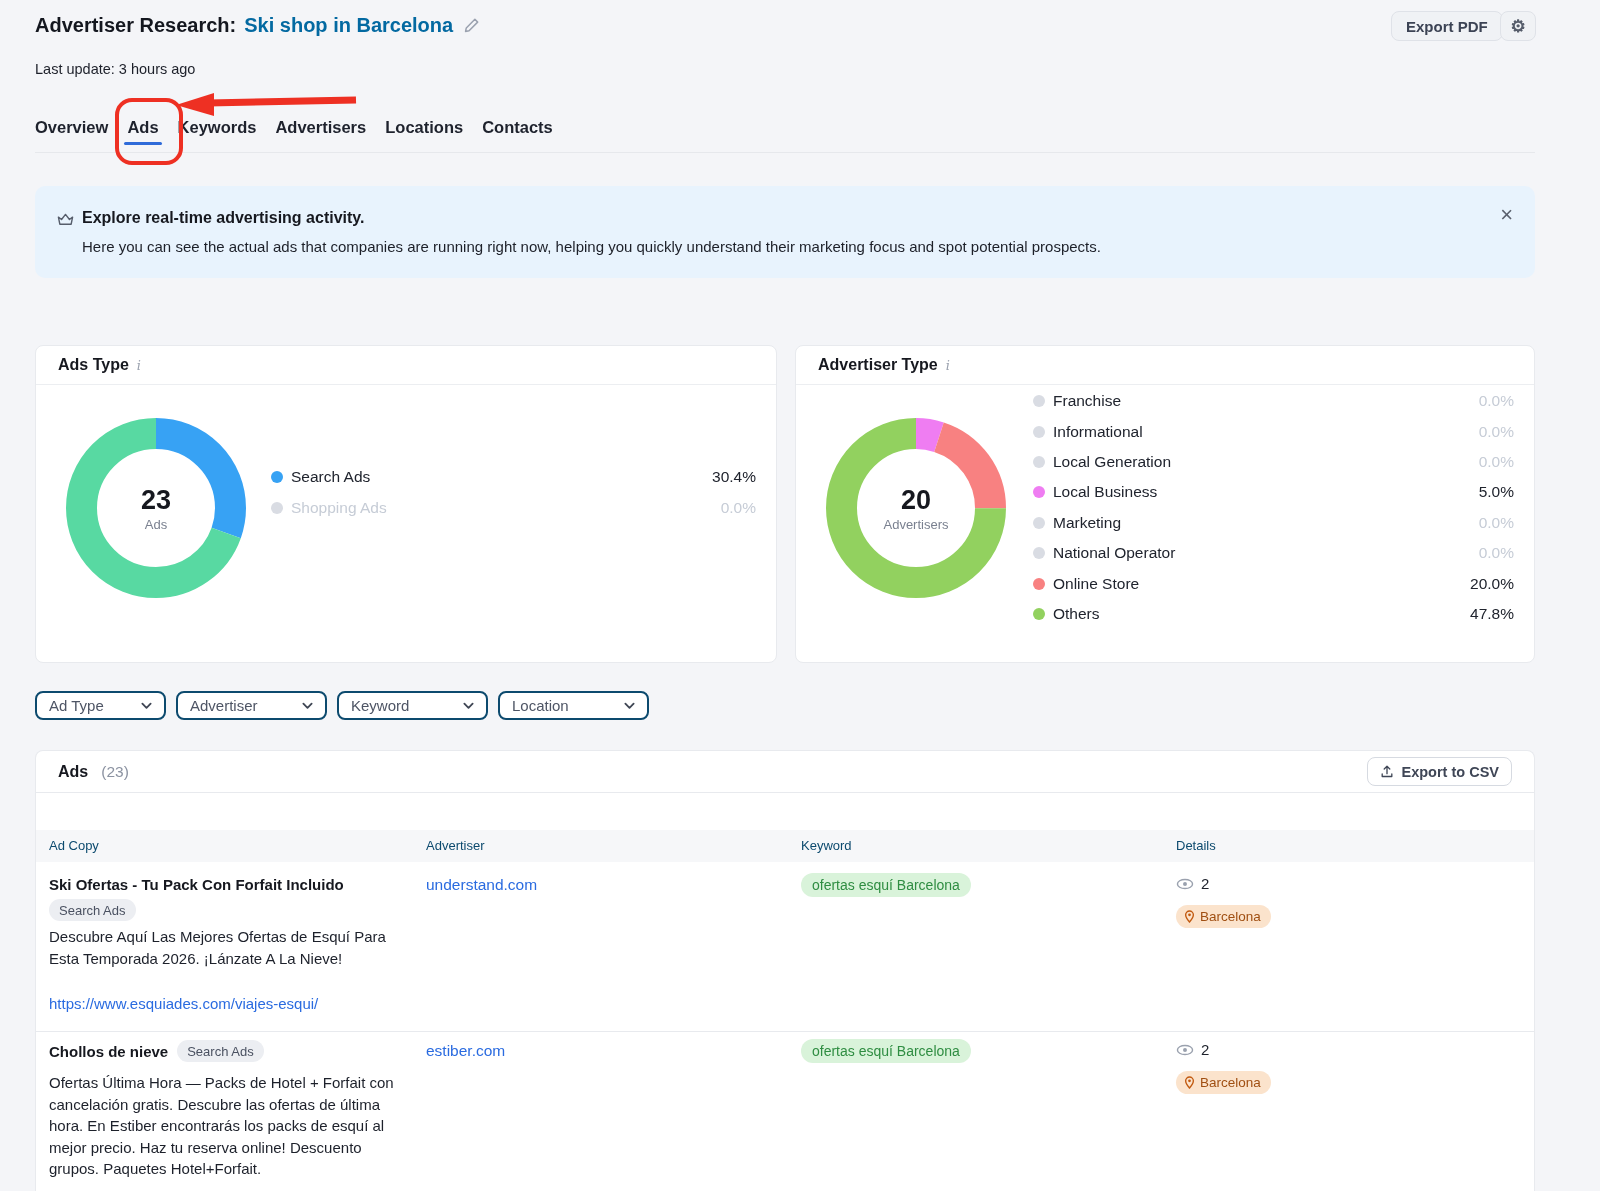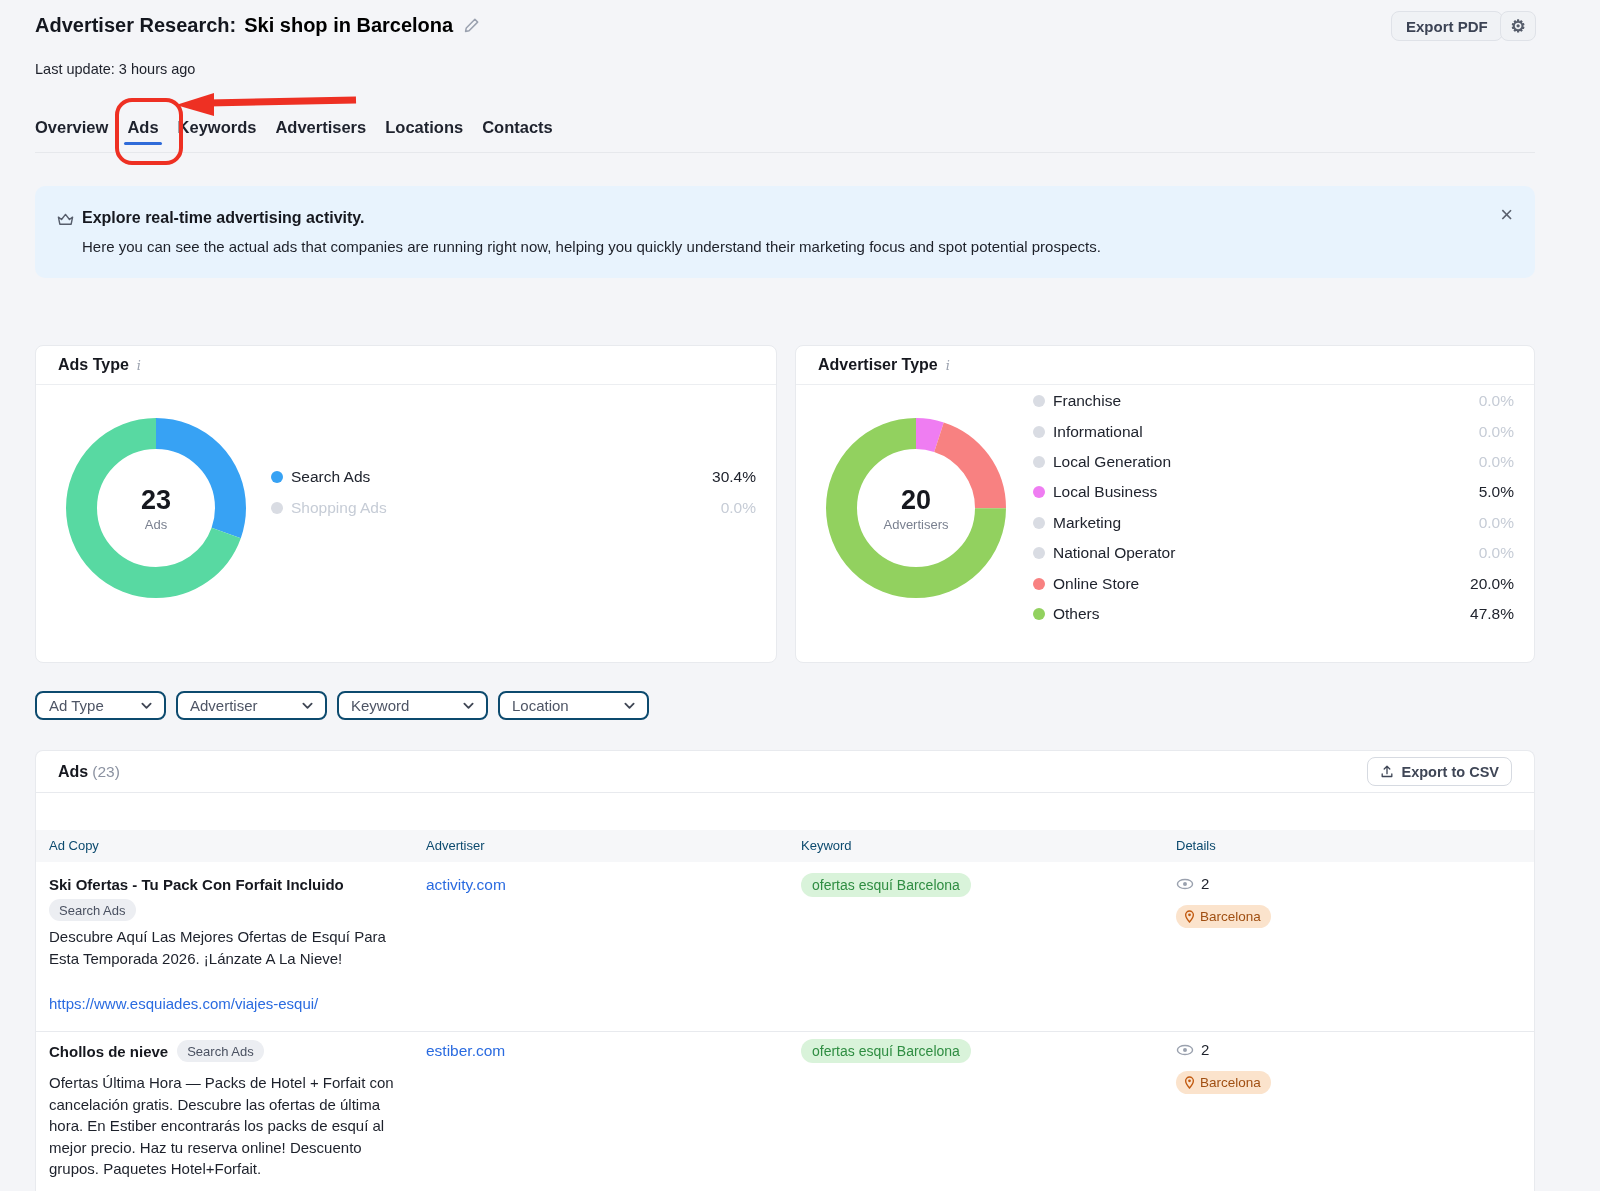--- a/index.html
+++ b/index.html
@@ -4,21 +4,21 @@
 <style>
   * { margin:0; padding:0; box-sizing:border-box; }
   html,body { background:#f4f5f8; }
   .page {
     position:relative; width:1600px; height:1191px; overflow:hidden;
     background:#f4f5f8; font-family:"Liberation Sans", sans-serif; color:#16181f;
   }
   
   .hdr { position:absolute; left:35px; top:14px; display:flex; align-items:center; gap:8px; }
   .hdr .t1 { font-size:20px; font-weight:700; color:#14171f; }
-  .hdr .t2 { font-size:20px; font-weight:600; color:#000000; }
+  .hdr .t2 { font-size:20px; font-weight:600; color:#0369a1; }
   .hdr .pencil { display:inline-flex; margin-left:2px; }
   .btn-gray {
     height:30px; padding:0 14px; display:inline-flex; align-items:center; gap:7px;
     background:#f0f2f5; border:1px solid #dfe2e8; border-radius:8px;
     font-size:15px; font-weight:600; color:#3c4354; cursor:pointer;
   }
   .gear-wrap { position:absolute; left:1500px; top:11px; }
   .gear-btn { width:36px; padding:0; justify-content:center; font-size:17px; color:#565d6b; }
   .last-update { position:absolute; left:35px; top:61px; font-size:14.5px; color:#1d202a; }
   
@@ -68,21 +68,21 @@
   .filter { height:29px; background:#fff; border:2px solid #0c4a6e; border-radius:8px;
     display:flex; align-items:center; justify-content:space-between; padding:0 12px;
     font-size:15px; color:#4e5565; cursor:pointer; }
   .filter.w1 { width:131px; } .filter.w2 { width:151px; }
   
   .table-card { position:absolute; left:35px; top:750px; width:1500px; height:441px;
     background:#fff; border:1px solid #e8eaee; border-bottom:none; border-radius:8px 8px 0 0; }
   .table-head { height:42px; display:flex; align-items:center; padding:0 22px;
     border-bottom:1px solid #e8eaee; }
   .table-head .tt { font-size:16px; font-weight:700; }
-  .table-head .tc { margin-left:4px; font-size:15.5px; color:#8b92a1;text-align:center; }
+  .table-head .tc { margin-left:13px; font-size:15.5px; color:#8b92a1;text-align:center; }
   .btn-csv { margin-left:auto; height:29px; padding:0 12px; display:inline-flex; align-items:center; gap:8px;
     background:#fff; border:1px solid #d6dae1; border-radius:8px; font-size:14.5px; font-weight:600;
     color:#3f4656; cursor:pointer; }
   .table-spacer { height:37px; }
   .cols { position:relative; height:32px; background:#f6f7f9; font-size:13px; color:#0c4a6e; }
   .cols span { position:absolute; top:0; line-height:32px; }
   .c1 { left:13px; } .c2 { left:390px; } .c3 { left:765px; } .c4 { left:1140px; }
   .trow { position:relative; }
   .trow1 { height:170px; border-bottom:1px solid #e8eaee; }
   .trow2 { height:170px; }
@@ -283,21 +283,21 @@
       <span class="c2">Advertiser</span>
       <span class="c3">Keyword</span>
       <span class="c4">Details</span>
     </div>
 
     <div class="trow trow1">
       <span class="ad-title" style="left:13px; top:14px;">Ski Ofertas - Tu Pack Con Forfait Incluido</span>
       <span class="pill-gray" style="position:absolute; left:13px; top:37px;">Search Ads</span>
       <div class="ad-desc" style="top:64px; width:340px;">Descubre Aquí Las Mejores Ofertas de Esquí Para Esta Temporada 2026. ¡Lánzate A La Nieve!</div>
       <span class="ad-url" style="top:133px;">https://www.esquiades.com/viajes-esqui/</span>
-      <span class="adv-link" style="top:14px;">activity.com</span>
+      <span class="adv-link" style="top:14px;">understand.com</span>
       <span class="pill-kw" style="top:11px;">ofertas esquí Barcelona</span>
       <span class="views" style="top:13px;">
         <svg width="18" height="12" viewBox="0 0 20 12">
             <ellipse cx="10" cy="6" rx="8.4" ry="5.1" fill="none" stroke="#9aa1ae" stroke-width="1.6"></ellipse>
             <circle cx="10" cy="6" r="2.2" fill="#9aa1ae"></circle>
           </svg>
         <span>2</span>
       </span>
       <span class="pill-loc" style="top:43px;">
         <svg width="11" height="13" viewBox="0 0 12 14">

